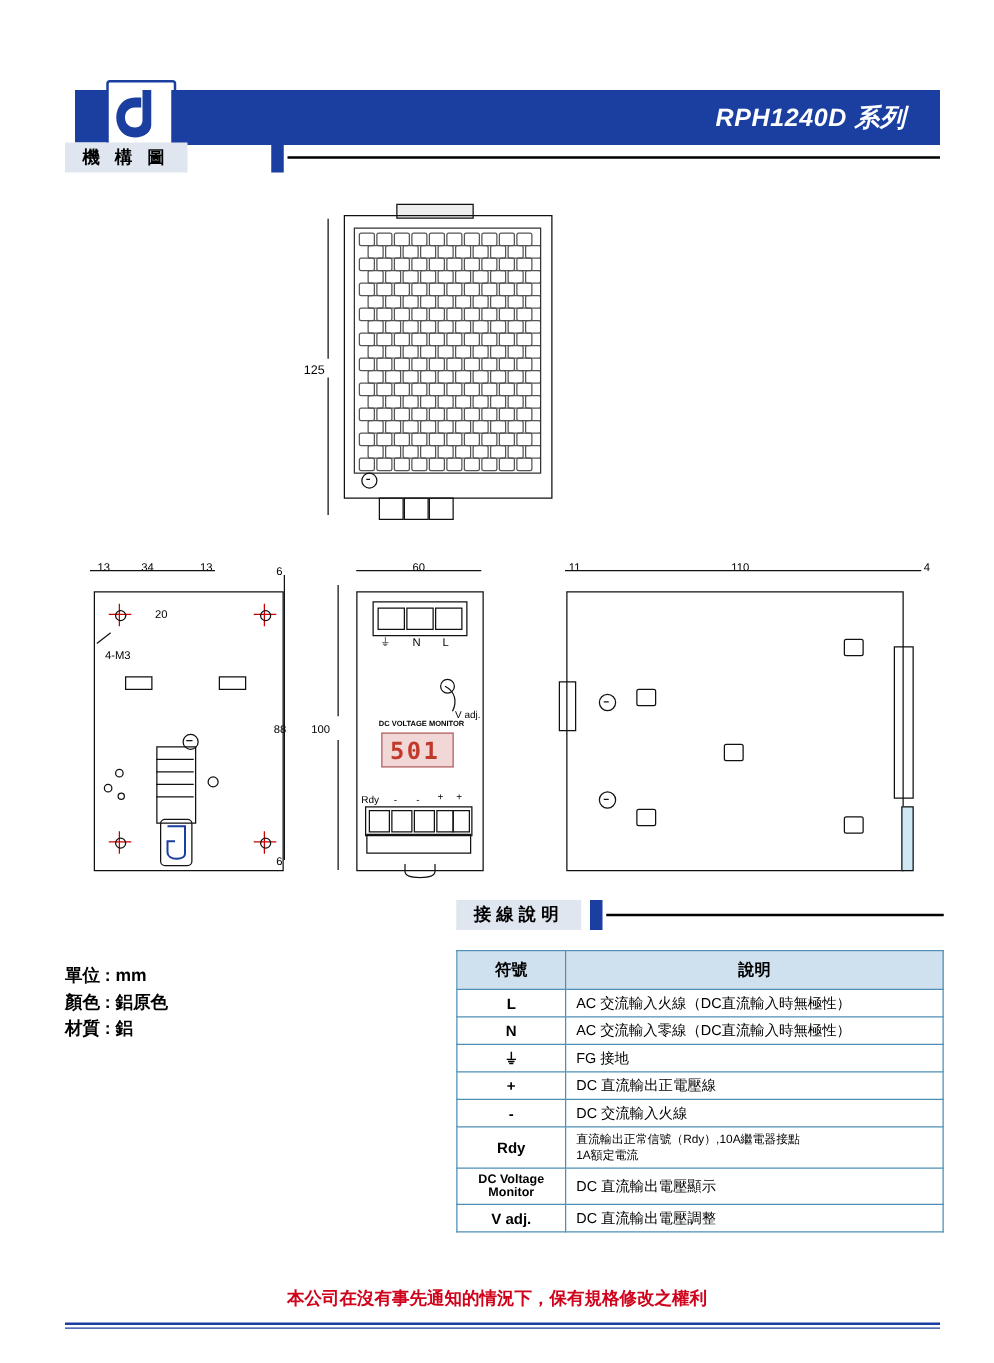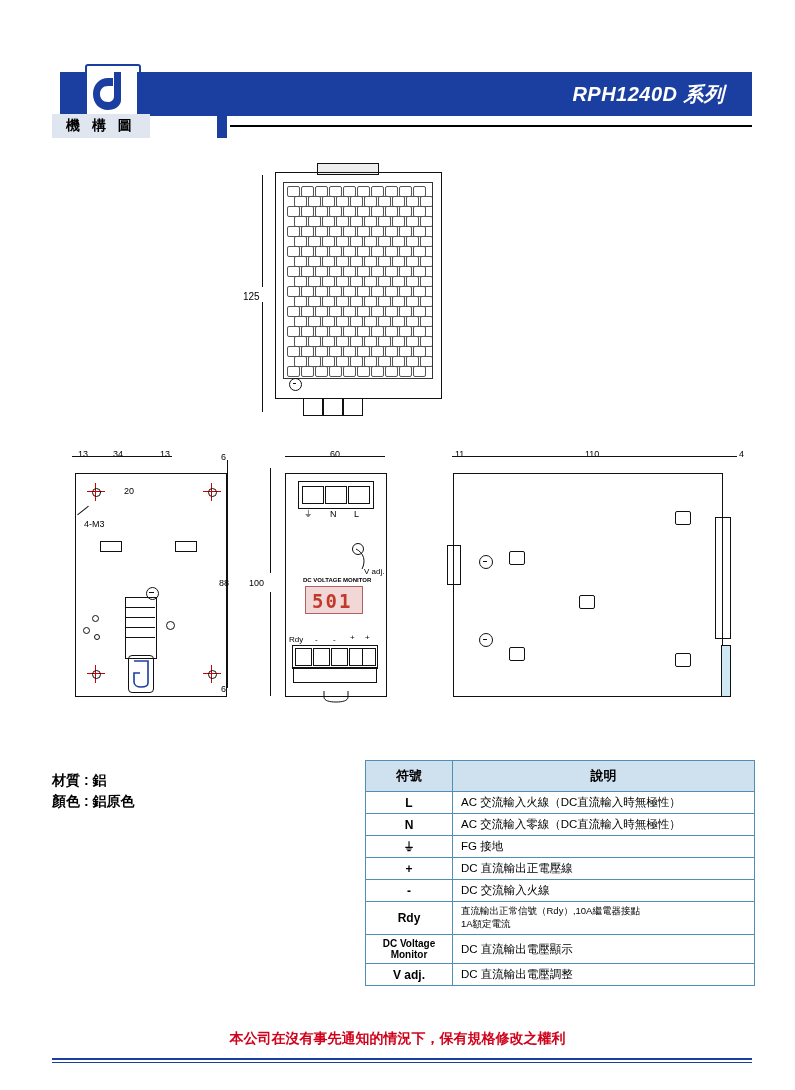--- a/index.html
+++ b/index.html
@@ -451,20 +451,25 @@
     <div class="hexhole" style="left:62px;top:192px;width:14px;height:12px;border-radius:2px;"></div>
     <div class="hexhole" style="left:132px;top:140px;width:14px;height:12px;border-radius:2px;"></div>
     <div class="hexhole" style="left:228px;top:56px;width:14px;height:12px;border-radius:2px;"></div>
     <div class="hexhole" style="left:228px;top:198px;width:14px;height:12px;border-radius:2px;"></div>
   </div>
   <div class="lbl" style="left:455px;top:449px;">11</div>
   <div class="lbl" style="left:585px;top:449px;">110</div>
   <div class="lbl" style="left:739px;top:449px;">4</div>
   <div class="thinline" style="left:452px;top:456px;width:285px;height:1px;"></div>
 
+  <div class="sec" style="left:365px;top:720px;width:390px;">
+    <div class="sec-box">接線說明</div>
+    <div class="sec-tab" style="left:107px;"></div>
+    <div class="sec-line" style="left:120px;width:270px;"></div>
+  </div>
 
   <table class="tbl">
     <thead>
       <tr>
         <th style="width:78px;">符號</th>
         <th>說明</th>
       </tr>
     </thead>
     <tbody id="wiring-body">
         <tr>
@@ -496,21 +501,22 @@
           <td class="desc">DC 直流輸出電壓顯示</td>
         </tr>
         <tr>
           <td class="sym">V adj.</td>
           <td class="desc">DC 直流輸出電壓調整</td>
         </tr>
       </tbody>
   </table>
 
   <div class="spec">
+    <div>單位 : mm</div>
+    <div>顏色 : 鋁原色</div>
     <div>材質 : 鋁</div>
-    <div>顏色 : 鋁原色</div>
   </div>
 
   <div class="footer-note">本公司在沒有事先通知的情況下，保有規格修改之權利</div>
   <div class="footer-line"></div>
   <div class="footer-line2"></div>
 
 </div>
 
 </body></html>

